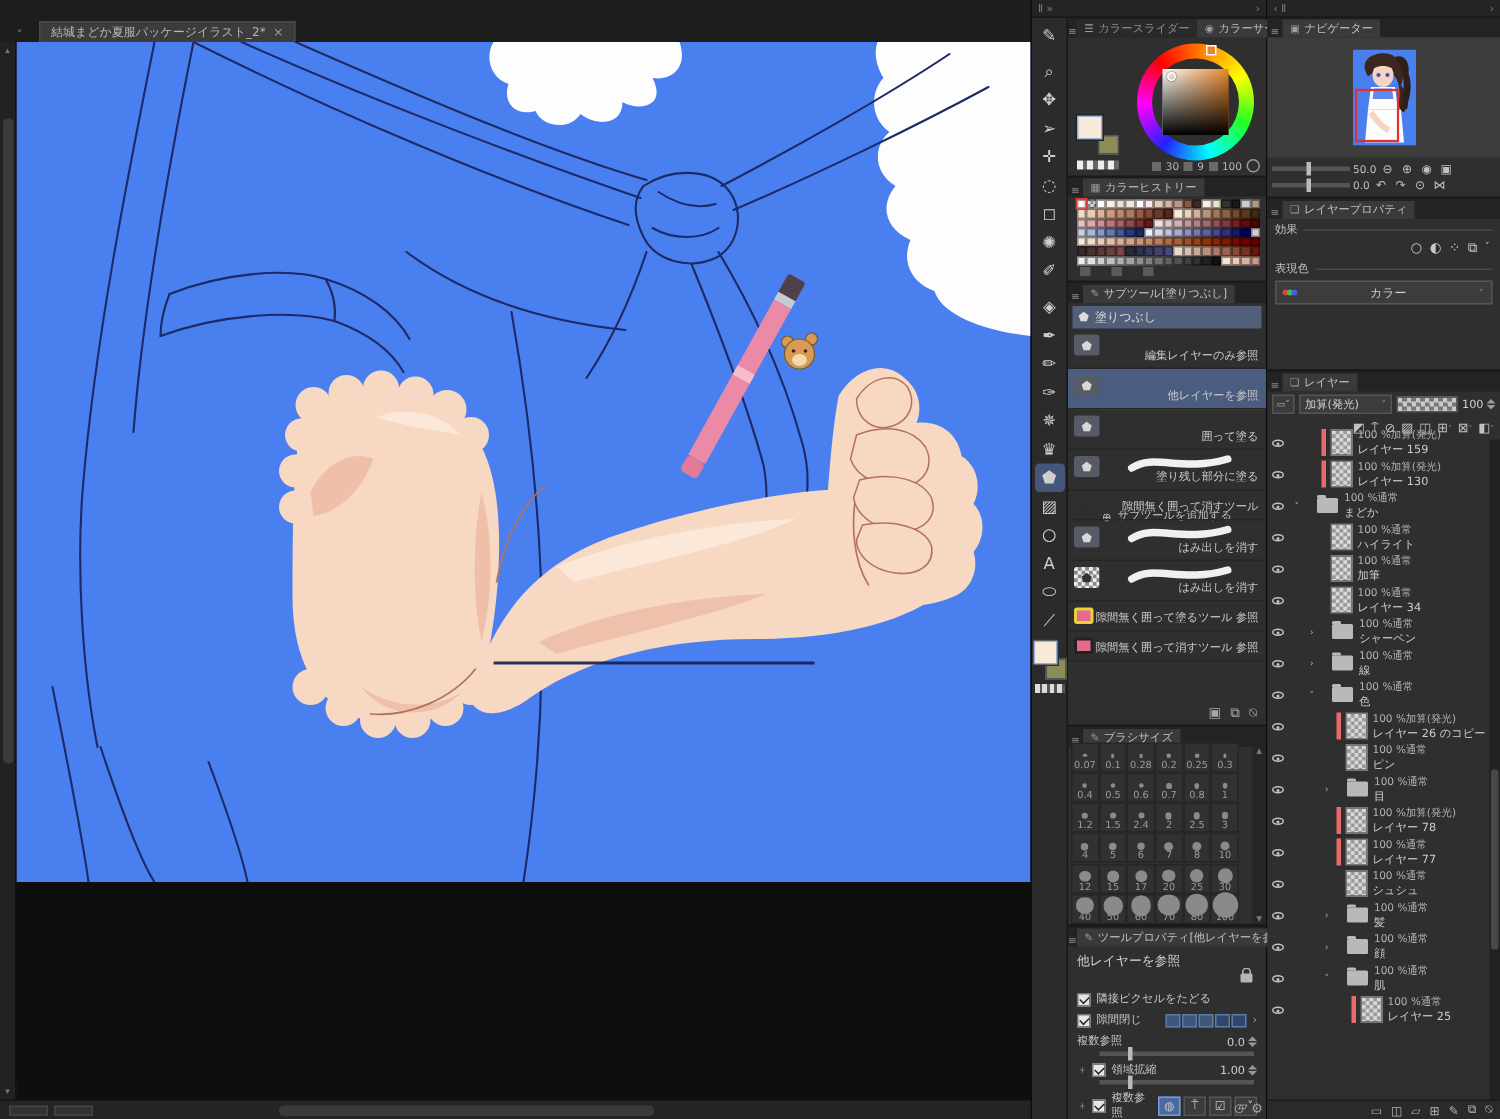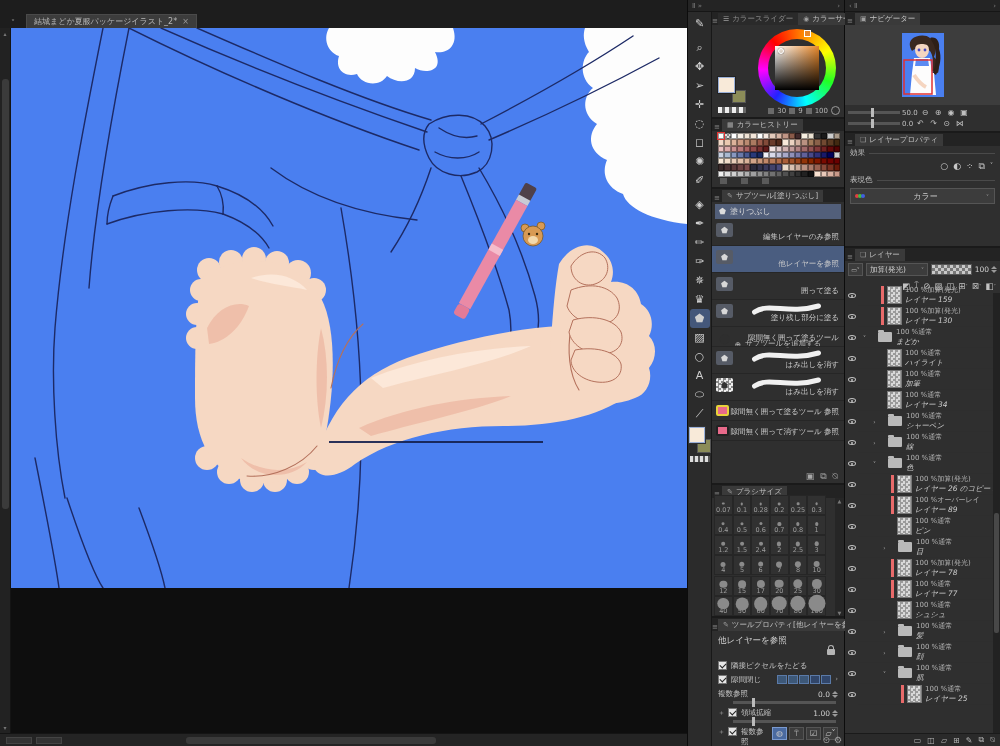--- a/index.html
+++ b/index.html
@@ -88,21 +88,21 @@
   .bs-dot{background:#8a8a8a;border-radius:50%;position:absolute;top:45%;left:50%;transform:translate(-50%,-60%);}
   .bs-num{font-size:6.5px;color:#9d9d9d;line-height:8px;}
   .bs-wrap{flex:1;display:flex;min-height:0;}
   .bs-scroll{width:9px;background:#262626;display:flex;flex-direction:column;justify-content:space-between;align-items:center;font-size:5px;color:#777;}
   
   .tp-body{flex:1;padding:2px 5px;overflow:hidden;position:relative;}
   .tp-title{font-size:8.5px;color:#d2d2d2;padding:2px 0 0 1px;}
   .tp-lockrow{display:flex;justify-content:flex-end;padding:2px 4px 4px 0;}
   .lock{width:8px;height:6px;background:#b5b5b5;border-radius:1px;position:relative;}
   .lock::before{content:"";position:absolute;left:1px;top:-4px;width:4px;height:4px;border:1.5px solid #b5b5b5;border-bottom:none;border-radius:3px 3px 0 0;}
-  .tp-row{display:flex;gap:4px;padding:2px 1px;font-size:7.5px;color:#c6c6c6;}
+  .tp-row{display:flex;align-items:center;gap:4px;padding:2px 1px;font-size:7.5px;color:#c6c6c6;}
   .cb{width:9px;height:9px;background:#e6e6e6;border:1px solid #777;flex:none;position:relative;}
   .cb.on::after{content:"";position:absolute;left:1px;top:1px;width:5px;height:3px;border-left:1.5px solid #222;border-bottom:1.5px solid #222;transform:rotate(-45deg);}
   .plus{color:#9a9a9a;font-size:7px;width:6px;}
   .gapboxes{display:flex;gap:1px;margin-left:auto;}
   .gapboxes i{width:10px;height:9px;background:#3d5878;border:1px solid #5a7aa8;}
   .gapboxes i.dim{background:#31466a;}
   .tp-slider{height:3px;background:#555;flex:1;position:relative;margin:0 2px;}
   .tp-slider::after{content:"";position:absolute;left:18%;top:-3px;width:3px;height:9px;background:#bbb;}
   .spin{display:inline-flex;flex-direction:column;justify-content:center;gap:1px;margin-left:2px;}
   .spin i{width:0;height:0;border-left:3px solid transparent;border-right:3px solid transparent;}
@@ -151,21 +151,21 @@
   .eye::after{content:"";position:absolute;left:2px;top:0.5px;width:2px;height:2px;background:#c2c2c2;border-radius:50%;}
   .ly-main{flex:1;height:21px;display:flex;align-items:center;gap:3px;border-bottom:1px solid #2e2e2e;padding-right:2px;min-width:0;}
   .ly-arrow{width:7px;font-size:6px;color:#b0b0b0;text-align:center;flex:none;}
   .ly-mark{width:3px;height:18px;background:#e86a6a;flex:none;}
   .ly-mark.none{background:transparent;}
   .ly-thumb{width:15px;height:18px;flex:none;border:1px solid #777;background:conic-gradient(#9a9a9a 25%,#d8d8d8 0 50%,#9a9a9a 0 75%,#d8d8d8 0);background-size:5px 5px;}
   .ly-folder{width:14px;height:10px;background:#b9b9b9;border-radius:1px;position:relative;flex:none;margin:0 1px;}
   .ly-folder::before{content:"";position:absolute;left:0;top:-2px;width:6px;height:2px;background:#b9b9b9;border-radius:1px 1px 0 0;}
   .ly-txt{display:flex;flex-direction:column;justify-content:center;line-height:9px;min-width:0;}
   .ly-blend{font-size:7px;color:#b2b2b2;white-space:nowrap;}
-  .ly-name{font-size:7.5px;color:#cccccc;white-space:nowrap;font-style:italic;}
+  .ly-name{font-size:7.5px;color:#cccccc;white-space:nowrap;}
   .ly-foot{height:13px;flex:none;border-top:1px solid #1a1a1a;display:flex;align-items:center;gap:6px;justify-content:flex-end;padding:0 5px;font-size:8px;color:#b5b5b5;background:#2a2a2a;}
 </style>
 </head>
 <body>
 
 <div class="app">
 
 
   <div class="workspace">
 
@@ -553,21 +553,21 @@
                 </div>
                 <div class="st-item tall">
                   <span class="st-ico">⬟</span>
                   <svg class="st-stroke" viewBox="0 0 70 14">
                     <path d="M3,10 C18,0 36,13 67,4" stroke="#f0f0f0" stroke-width="5" fill="none" stroke-linecap="round"></path>
                   </svg>
                   <span class="st-label">塗り残し部分に塗る</span>
                 </div>
                 <div class="st-item short">
                   <span class="st-ico blob">⬤</span>
-                  <span class="st-label">隙間無く囲って塗るツール</span>
+                  <span class="st-label">隙間無く囲って消すツール</span>
                 </div>
                 <div class="st-item tall">
                   <span class="st-ico">⬟</span>
                   <svg class="st-stroke" viewBox="0 0 70 14">
                     <path d="M3,10 C18,0 36,13 67,4" stroke="#f0f0f0" stroke-width="5" fill="none" stroke-linecap="round"></path>
                   </svg>
                   <span class="st-label">はみ出しを消す</span>
                 </div>
                 <div class="st-item tall">
                   <span class="st-ico checker">⬟</span>
@@ -1110,35 +1110,20 @@
                   </span>
                 </span>
               </div>
               <div class="ly-row">
                 <span class="ly-eye">
                   <span class="eye"></span>
                 </span>
                 <span class="ly-main">
                   <span style="width:20px;flex:none;"></span>
                   <span class="ly-arrow"></span>
-                  <span class="ly-mark"></span>
-                  <span class="ly-thumb"></span>
-                  <span class="ly-txt">
-                    <span class="ly-blend">100 %オーバーレイ</span>
-                    <span class="ly-name">レイヤー 89</span>
-                  </span>
-                </span>
-              </div>
-              <div class="ly-row">
-                <span class="ly-eye">
-                  <span class="eye"></span>
-                </span>
-                <span class="ly-main">
-                  <span style="width:20px;flex:none;"></span>
-                  <span class="ly-arrow"></span>
                   <span class="ly-mark none"></span>
                   <span class="ly-thumb"></span>
                   <span class="ly-txt">
                     <span class="ly-blend">100 %通常</span>
                     <span class="ly-name">ピン</span>
                   </span>
                 </span>
               </div>
               <div class="ly-row">
                 <span class="ly-eye">

